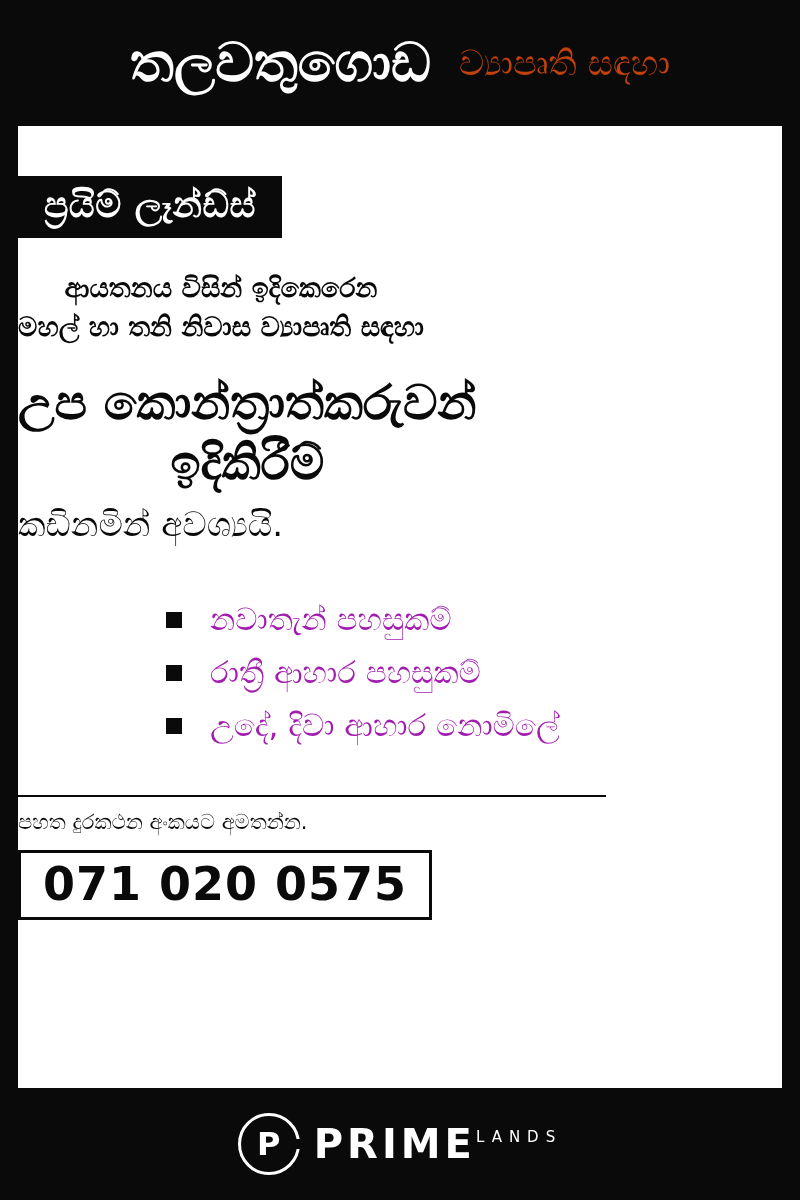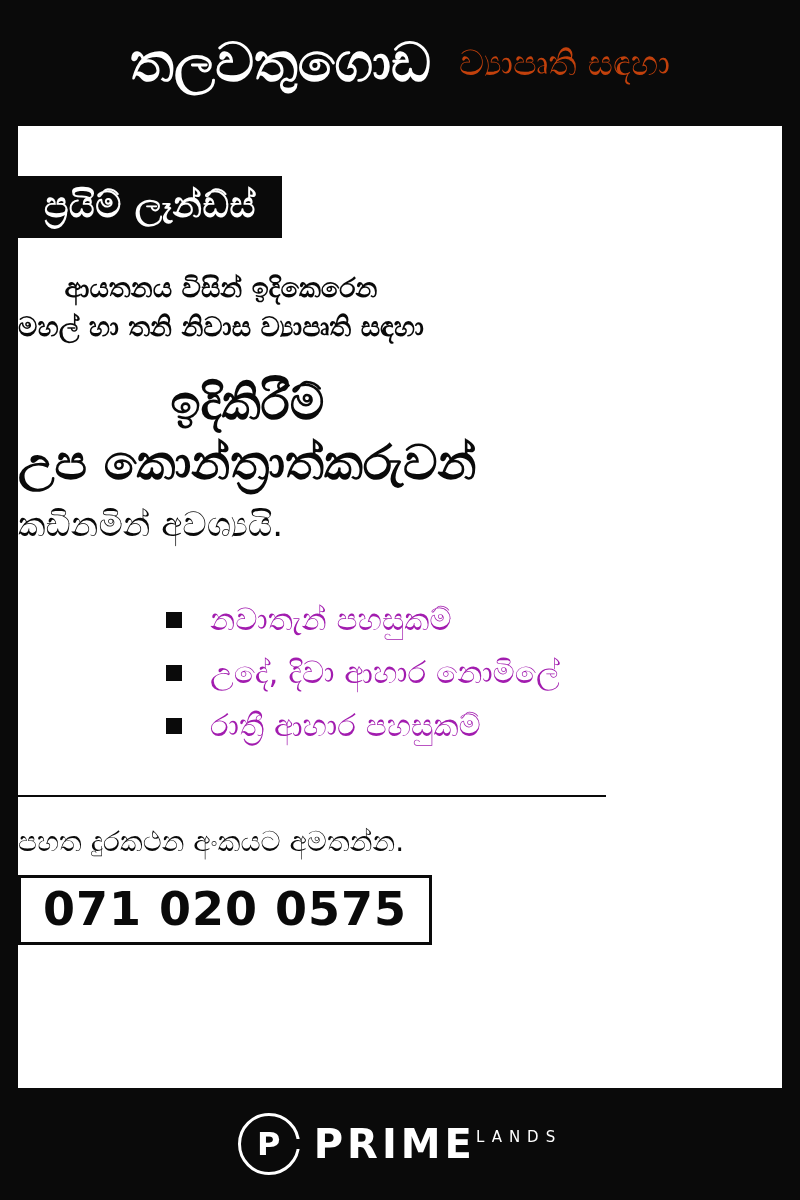--- a/index.html
+++ b/index.html
@@ -133,22 +133,22 @@
   }
 
   .divider {
     width: 588px;
     height: 2px;
     background: #0a0a0a;
     margin-top: 34px;
   }
 
   .call-note {
-    margin-top: 28px;
-    font-size: 28px;
+    margin-top: 13px;
+    font-size: 21px;
     color: #0a0a0a;
     text-align: center;
   }
 
   .phone-box {
     margin-top: 16px;
     border: 3px solid #0a0a0a;
     padding: 6px 22px 8px 22px;
     display: inline-block;
   }
@@ -239,38 +239,38 @@
   <div class="body-card">
 
     <div class="brand-badge">ප්‍රයිම් ලෑන්ඩ්ස්</div>
 
     <div class="intro">
       <div class="intro-line">ආයතනය විසින් ඉදිකෙරෙන</div>
       <div class="intro-line">මහල් හා තනි නිවාස ව්‍යාපෘති සඳහා</div>
     </div>
 
     <div class="headline">
+      <div class="headline-line">උප කොන්ත්‍රාත්කරුවන්</div>
       <div class="headline-line">ඉදිකිරීම්</div>
-      <div class="headline-line">උප කොන්ත්‍රාත්කරුවන්</div>
     </div>
 
     <div class="urgency">කඩිනමින් අවශ්‍යයි.</div>
 
     <div class="benefits">
       <div class="benefit-row">
         <span class="bullet-square"></span>
         <span class="benefit-text">නවාතැන් පහසුකම්</span>
       </div>
       <div class="benefit-row">
         <span class="bullet-square"></span>
-        <span class="benefit-text">උදේ, දිවා ආහාර නොමිලේ</span>
+        <span class="benefit-text">රාත්‍රී ආහාර පහසුකම්</span>
       </div>
       <div class="benefit-row">
         <span class="bullet-square"></span>
-        <span class="benefit-text">රාත්‍රී ආහාර පහසුකම්</span>
+        <span class="benefit-text">උදේ, දිවා ආහාර නොමිලේ</span>
       </div>
     </div>
 
     <div class="divider"></div>
 
     <div class="call-note">පහත දුරකථන අංකයට අමතන්න.</div>
 
     <div class="phone-box">
       <span class="phone-number">071 020 0575</span>
     </div>

